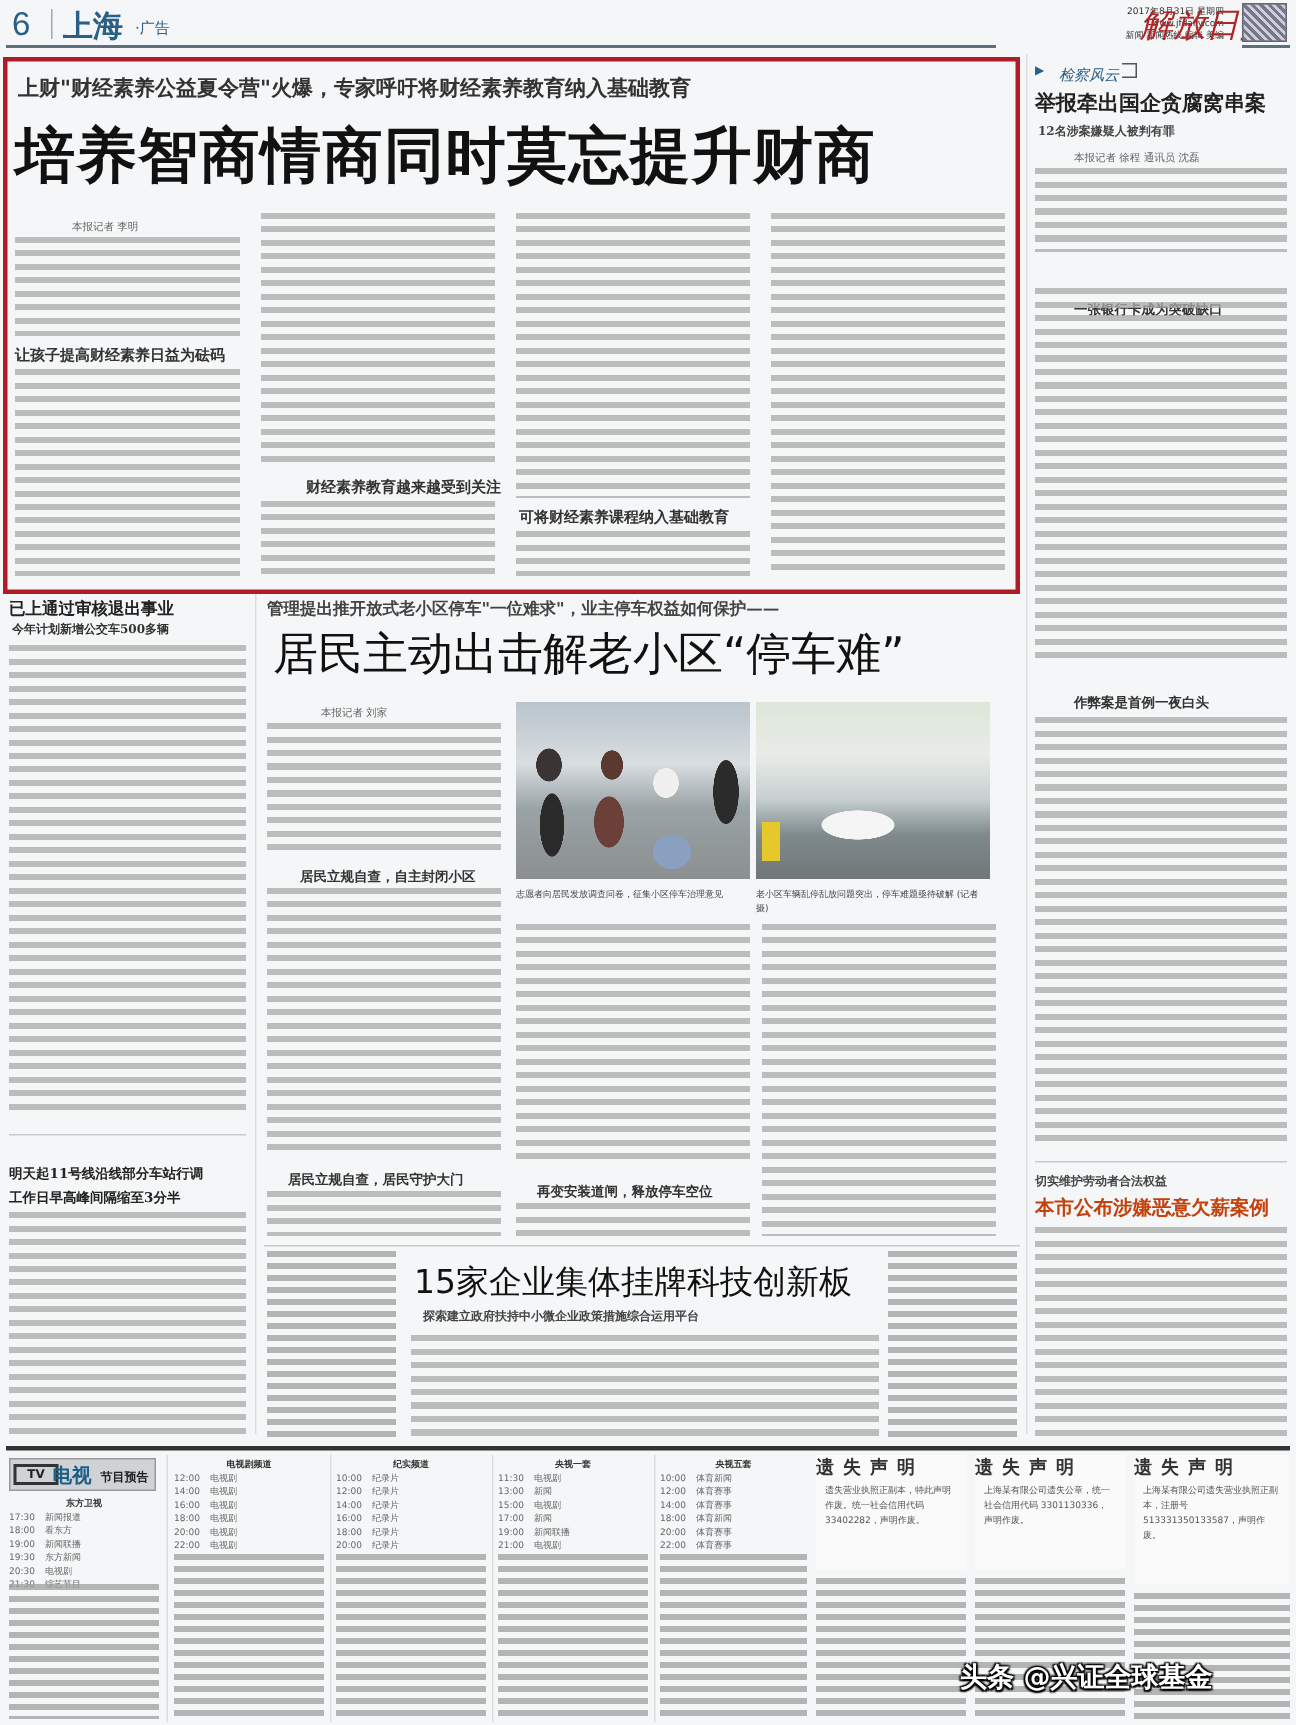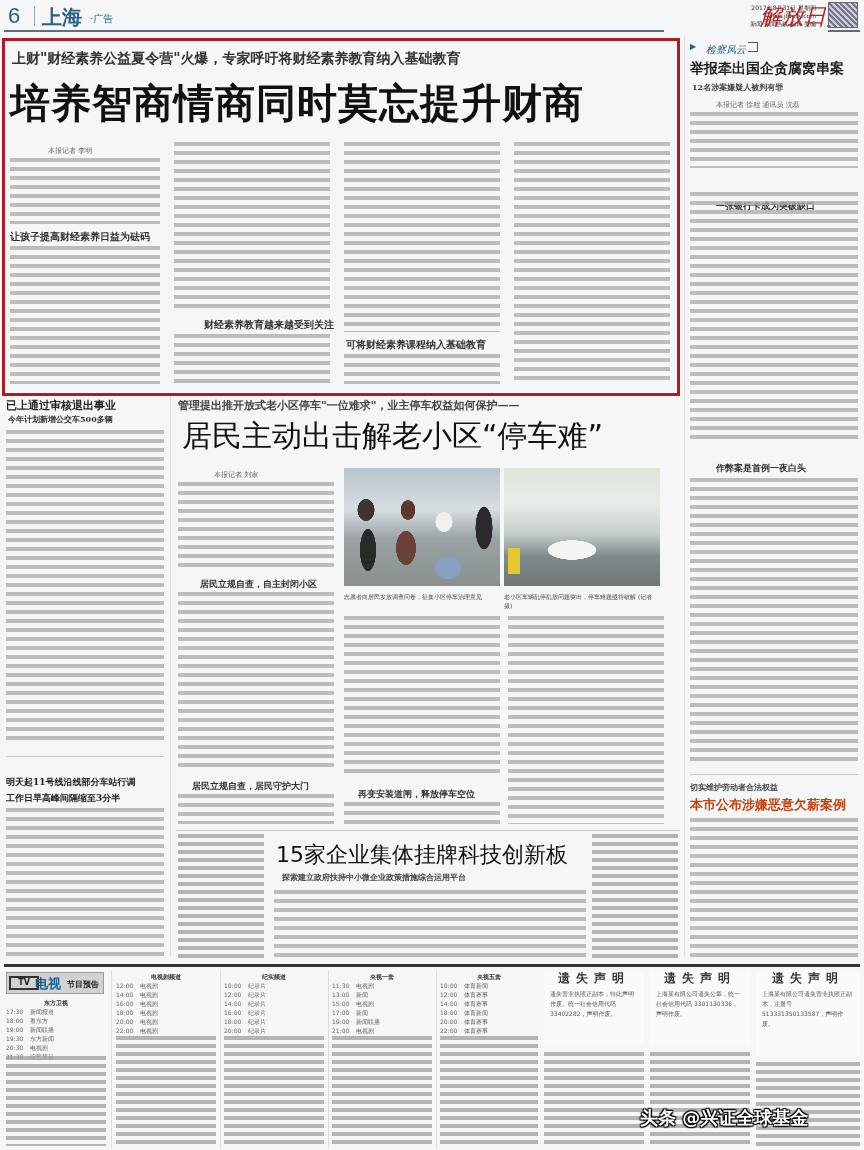--- a/index.html
+++ b/index.html
@@ -71,21 +71,21 @@
   .tv-title { left: 28px; top: 2px; font-size: 13px; color: #1d5e8a; font-weight: bold; }
   .tv-sub { left: 60px; top: 6px; font-size: 8px; color: #222; font-weight: bold; }
 
   .sched-col { font-size: 6px; color: #555; line-height: 9px; }
   .sched-row { display: flex; gap: 4px; white-space: nowrap; overflow: hidden; }
   .sched-time { width: 20px; color: #666; }
   .sched-prog { color: #666; }
   .sched-head { text-align: center; font-weight: bold; color: #333; }
 
   .notice { background: #fafafa; }
-  .notice-title { font-size: 12px; font-weight: bold; color: #333; text-align: center; letter-spacing: 6px; }
+  .notice-title { font-size: 12px; font-weight: bold; color: #333; letter-spacing: 6px; }
   .notice-body { font-size: 6px; color: #555; line-height: 10px; padding: 2px 6px; }
 
   .watermark { left: 640px; top: 1106px; font-size: 18px; color: #fff; font-weight: bold;
                text-shadow: 0 0 2px #000, 1px 1px 1px #000, -1px -1px 1px #000, 1px -1px 1px #000, -1px 1px 1px #000; white-space: nowrap; }
 
   .sidebar-tag { font-size: 10px; color: #2a5f86; font-style: italic; }
   .sidebar-bracket { width: 10px; height: 10px; border: 1px solid #555; border-left: none; }
 </style>
 </head>
 <body>

